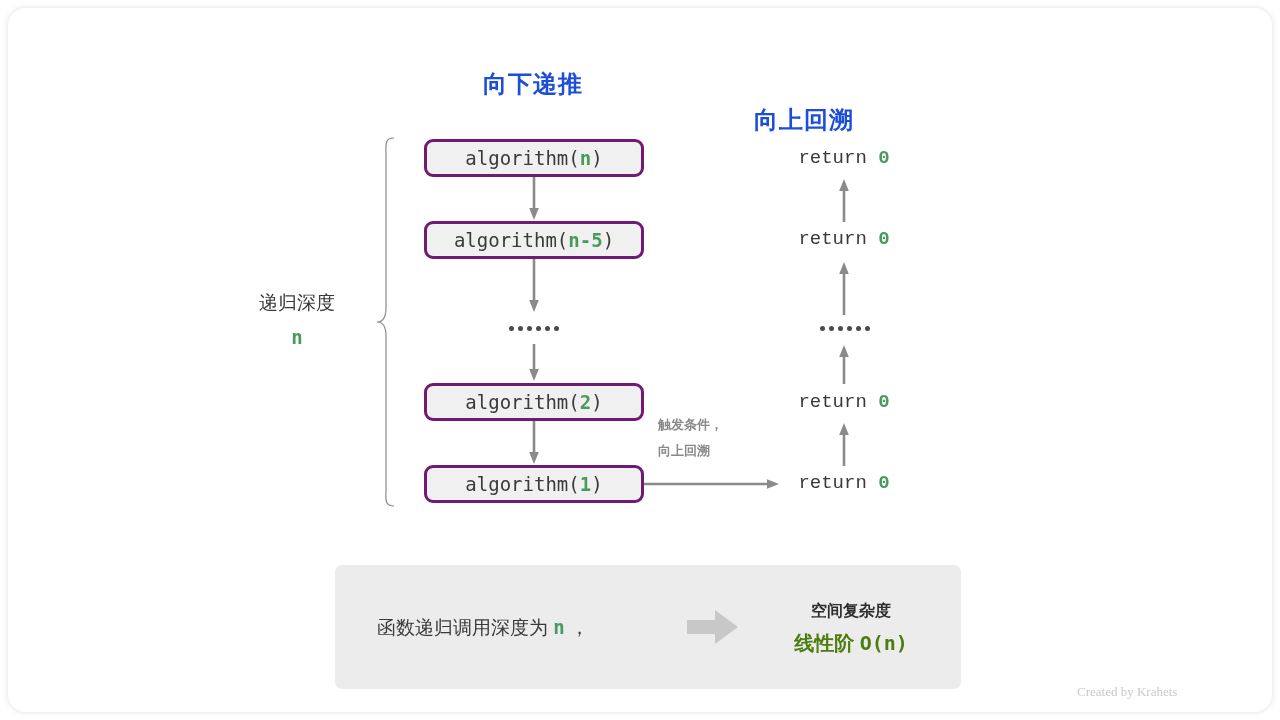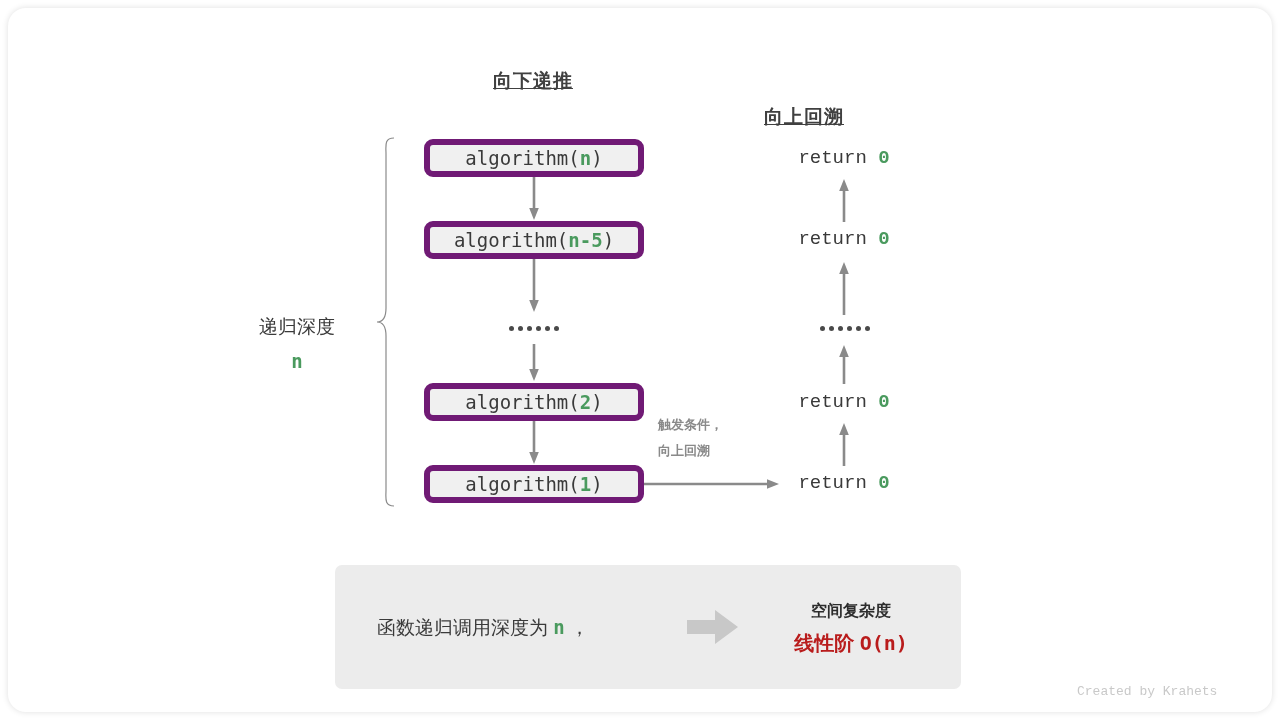--- a/index.html
+++ b/index.html
@@ -20,34 +20,33 @@
     width: 1264px;
     height: 704px;
     background: #ffffff;
     border-radius: 18px;
     box-shadow: 0 0 6px rgba(0,0,0,0.13);
     overflow: hidden;
   }
   .abs { position: absolute; }
 
   .col-header {
-    font-size: 19px;
-    font-weight: bold;
-    color: #404040;
+    font-size: 24px;
+    font-weight: bold;
+    color: #1d4ed8;
     text-align: center;
     letter-spacing: 1px;
     white-space: nowrap;
-    text-decoration: underline;
   }
 
   
   .frame-box {
     box-sizing: border-box;
     background: #f0f0f0;
-    border: 6px solid #701a75;
+    border: 3px solid #701a75;
     border-radius: 9px;
     height: 38px;
     display: flex;
     align-items: center;
     justify-content: center;
     font-family: "DejaVu Sans Mono", "Liberation Mono", monospace;
     font-size: 19px;
     color: #3a3a3a;
     white-space: nowrap;
   }
@@ -122,41 +121,41 @@
   }
   .sum-right .t1 {
     font-size: 16px;
     font-weight: bold;
     color: #2d2d2d;
     line-height: 32px;
   }
   .sum-right .t2 {
     font-size: 20px;
     font-weight: bold;
-    color: #b91c1c;
+    color: #4d7c0f;
     line-height: 32px;
   }
   .sum-right .t2 .mono { font-family: "DejaVu Sans Mono","Liberation Mono",monospace; }
 
   #credit {
-    font-family: Liberation Mono, monospace;
+    font-family: Liberation Serif, serif;
     font-size: 13px;
     color: #c9c9c9;
     white-space: nowrap;
   }
 </style>
 </head>
 <body>
 
 <div id="card">
 
   <div class="abs col-header" style="left:425px; top:60px; width:200px;">向下递推</div>
   <div class="abs col-header" style="left:696px; top:60px; width:200px;margin-top:36px;">向上回溯</div>
 
-  <div class="abs depth-label" style="left:205px; top:278px; width:168px;margin-top:24px;">
+  <div class="abs depth-label" style="left:205px; top:278px; width:168px;">
     <div>递归深度</div>
     <div class="nval">n</div>
   </div>
 
   <svg class="abs" style="left:366px; top:128px;" width="24" height="372" viewBox="0 0 24 372">
     <path d="M20 2 C10 2 12 10 12 18 L12 172 C12 182 9 186 3 186 C9 186 12 190 12 200 L12 354 C12 362 10 370 20 370" fill="none" stroke="#8a8a8a" stroke-width="1.2"></path>
   </svg>
 
   <div class="abs frame-box" style="left:416px; top:131px; width:220px;">
     <span>algorithm(</span>

